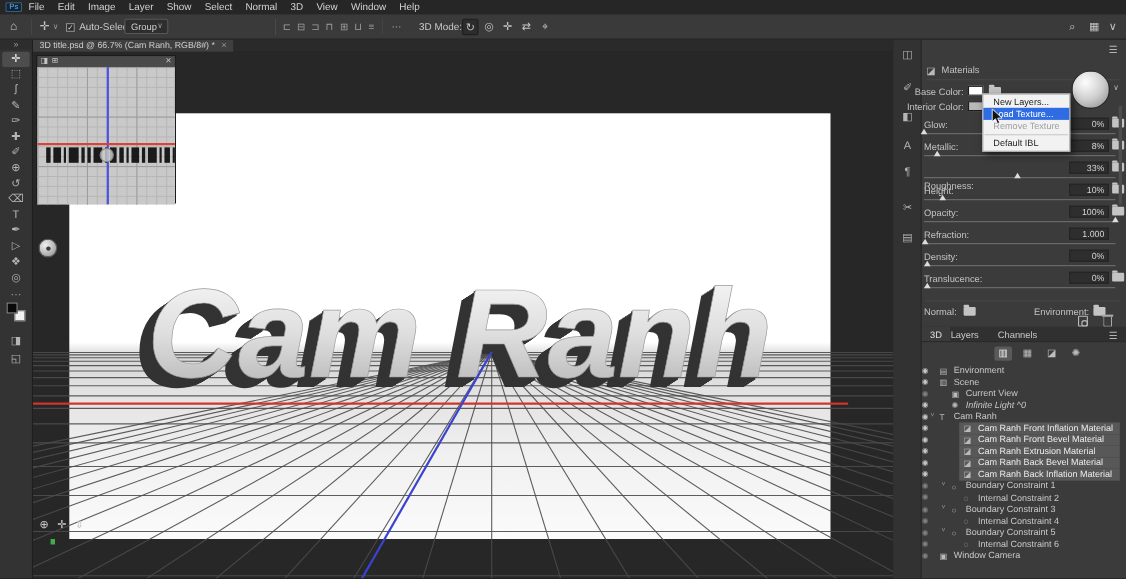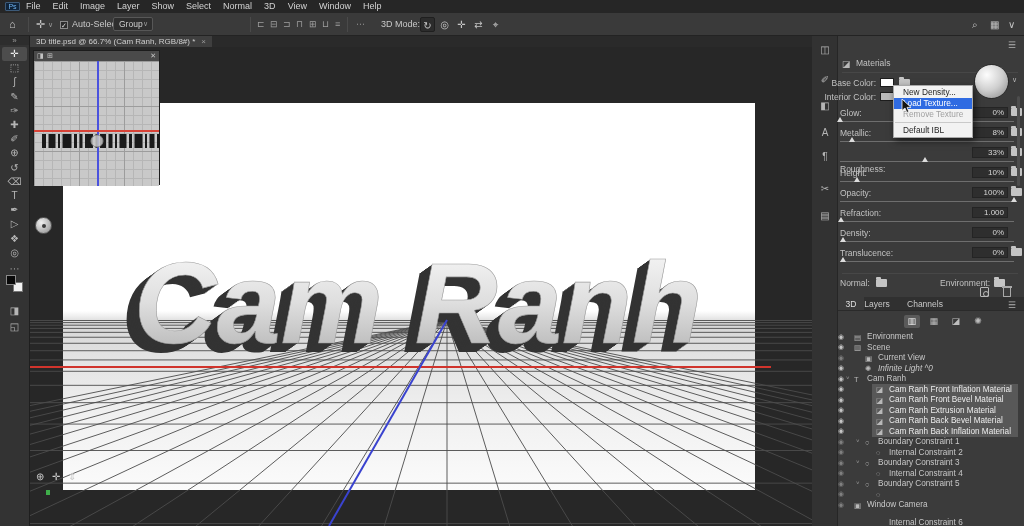--- a/index.html
+++ b/index.html
@@ -442,29 +442,29 @@
       <div class="tlab" style="left: 66px; top: 422px; color: rgb(200, 200, 200);">Boundary Constraint 3</div>
       <div class="teye" style="left: 26px; top: 433px; color: rgb(128, 128, 128);">◉</div>
       <div class="tico" style="left: 64px; top: 433px;">◌</div>
       <div class="tlab" style="left: 77px; top: 432.5px; color: rgb(200, 200, 200);">Internal Constraint 4</div>
       <div class="teye" style="left: 26px; top: 443.5px; color: rgb(128, 128, 128);">◉</div>
       <div class="tchev" style="left: 44px; top: 444px;">˅</div>
       <div class="tico" style="left: 53px; top: 443.5px;">○</div>
       <div class="tlab" style="left: 66px; top: 443px; color: rgb(200, 200, 200);">Boundary Constraint 5</div>
       <div class="teye" style="left: 26px; top: 454px; color: rgb(128, 128, 128);">◉</div>
       <div class="tico" style="left: 64px; top: 454px;">◌</div>
-      <div class="tlab" style="left: 77px; top: 453.5px; color: rgb(200, 200, 200); margin-top: 28px;">Internal Constraint 6</div>
+      <div class="tlab" style="left: 77px; top: 453.5px; color: rgb(200, 200, 200);">Internal Constraint 6</div>
       <div class="teye" style="left: 26px; top: 464.5px; color: rgb(128, 128, 128);">◉</div>
       <div class="tico" style="left: 42px; top: 464.5px;">▣</div>
       <div class="tlab" style="left: 55px; top: 464px; color: rgb(200, 200, 200);">Window Camera</div>
     </div>
 </div>
 
 <div id="ctxmenu">
-    <div class="cmi">New Density...</div>
+    <div class="cmi">New Layers...</div>
     <div class="cmi hl">Load Texture...</div>
     <div class="cmi dis">Remove Texture</div>
     <div class="cmsep"></div>
     <div class="cmi">Default IBL</div>
   </div>
 <svg id="cursor" width="12" height="15">
   <path d="M1,0 L1,11.5 L4,9 L5.8,13.5 L7.8,12.6 L6,8.4 L10,8.4 Z" fill="#141414" stroke="#fafafa" stroke-width="0.8"></path>
 </svg>
 
 </body></html>

